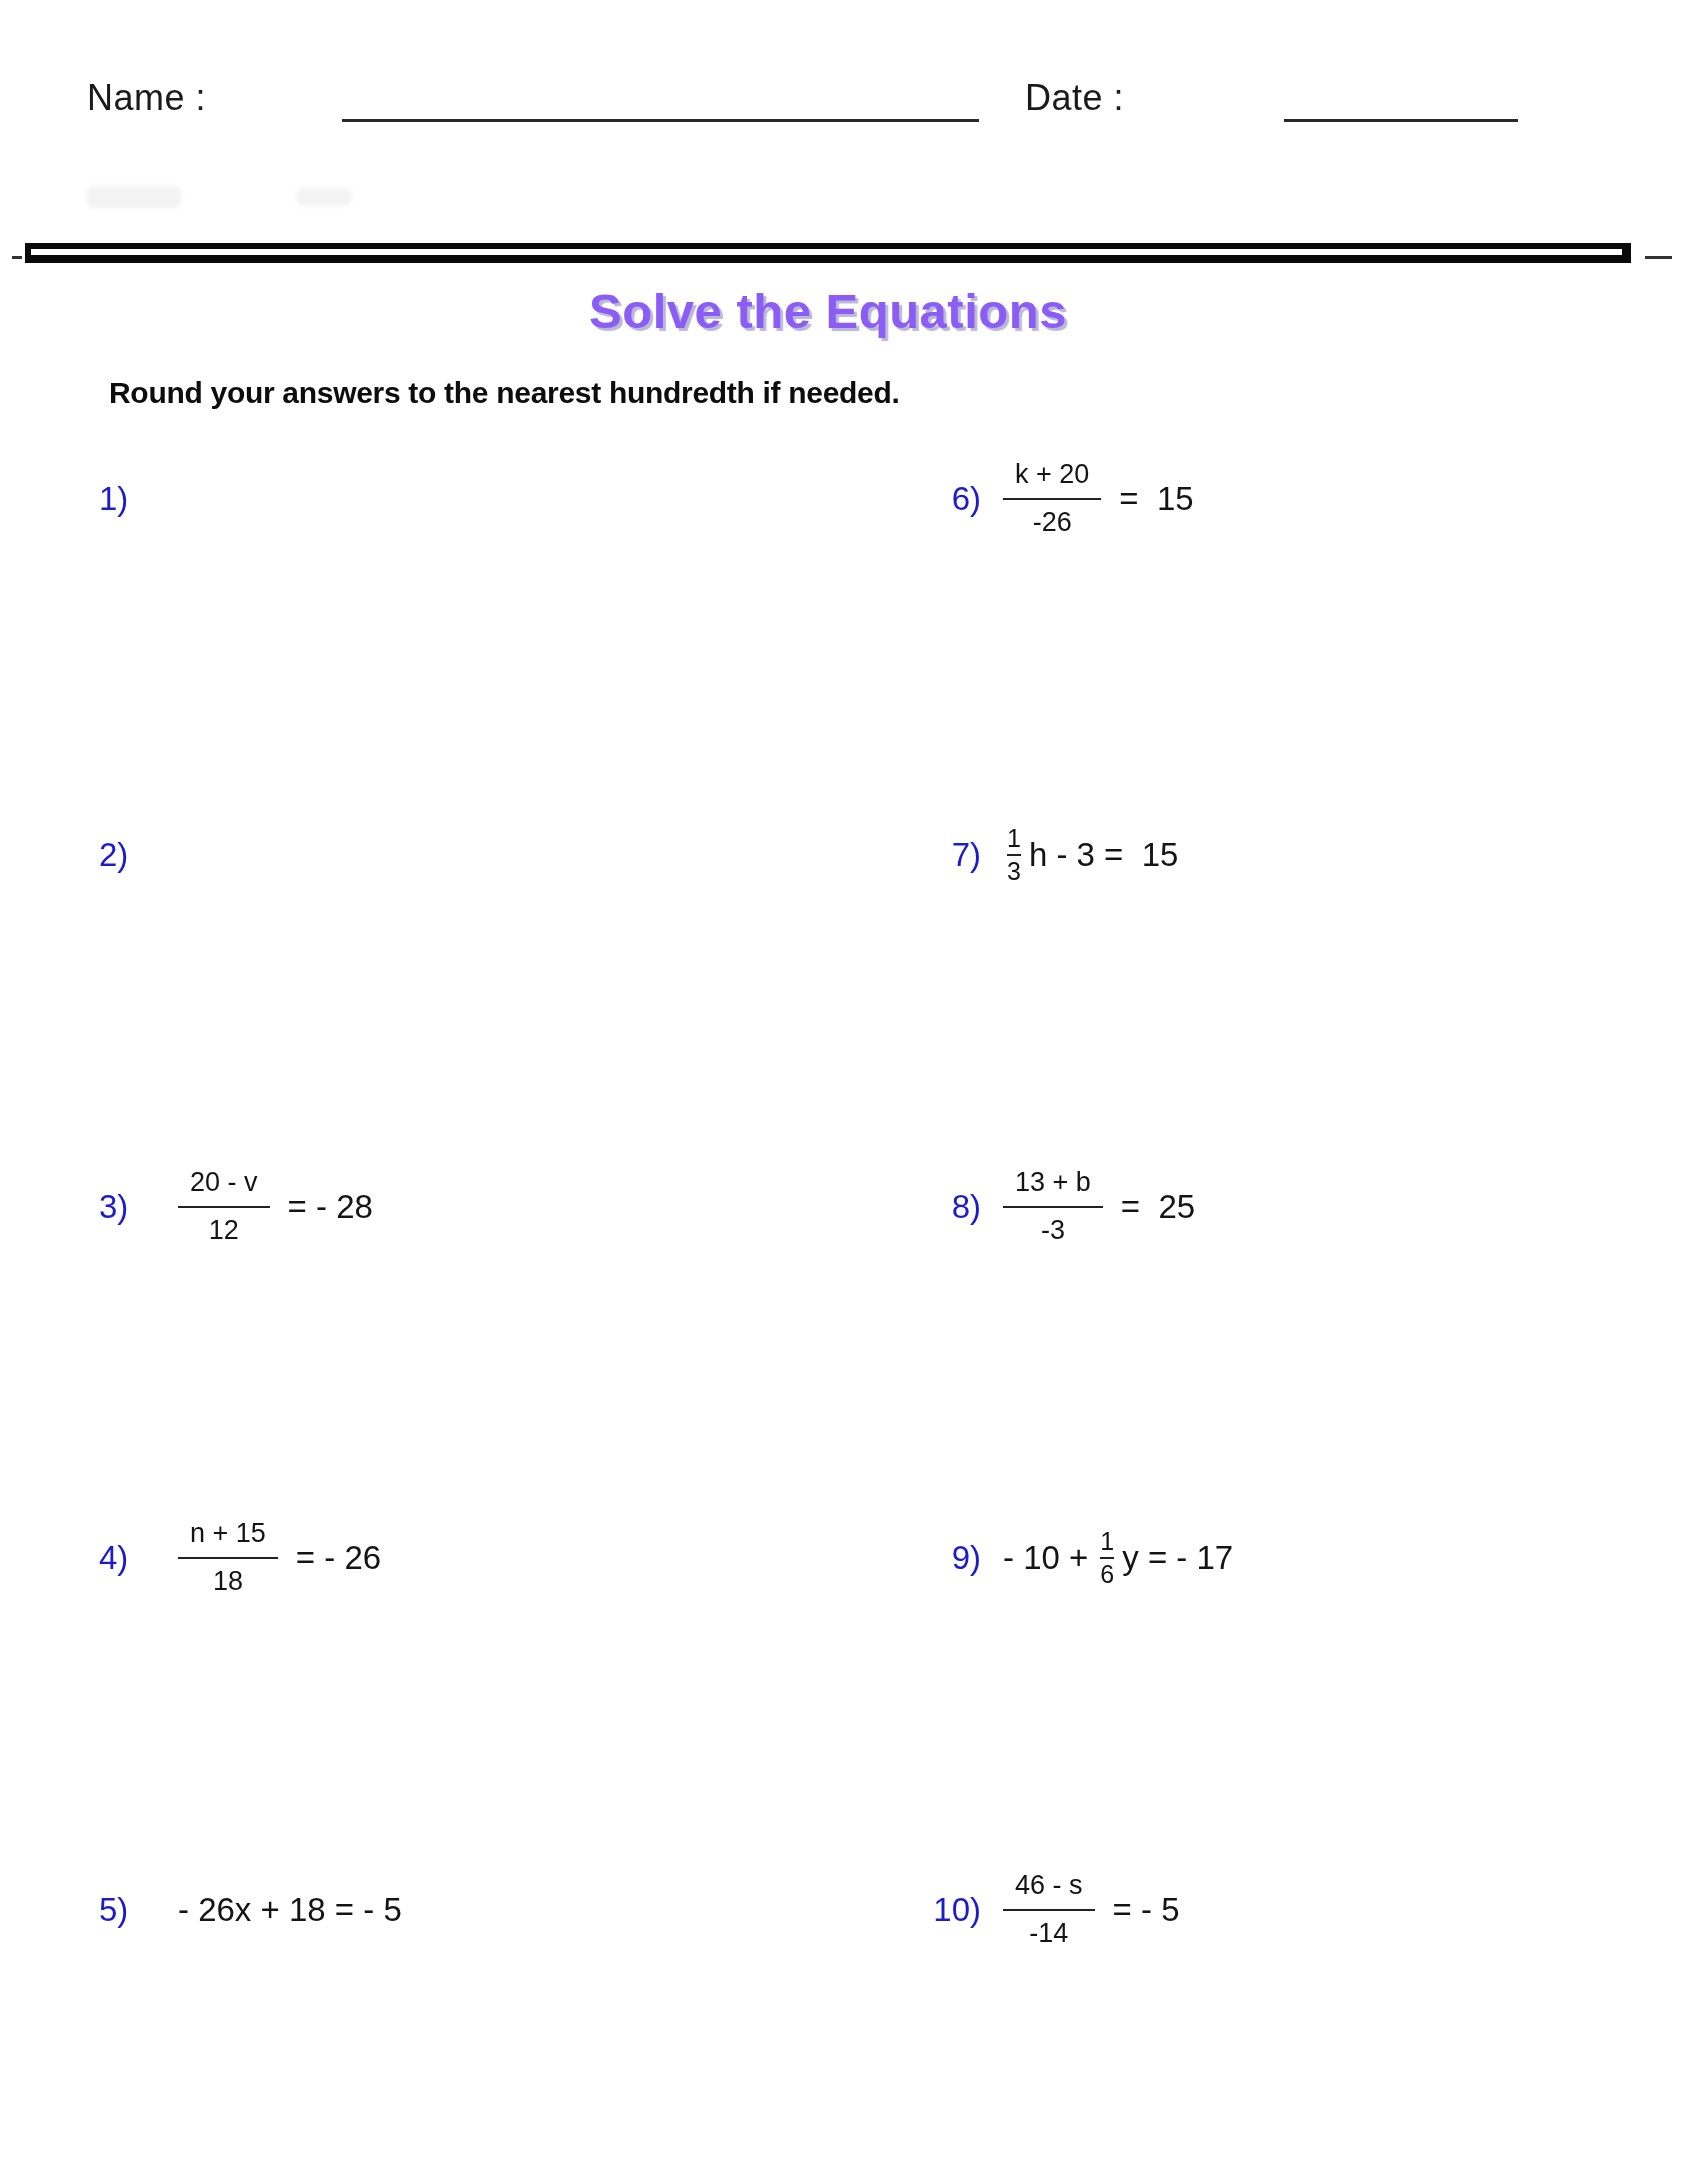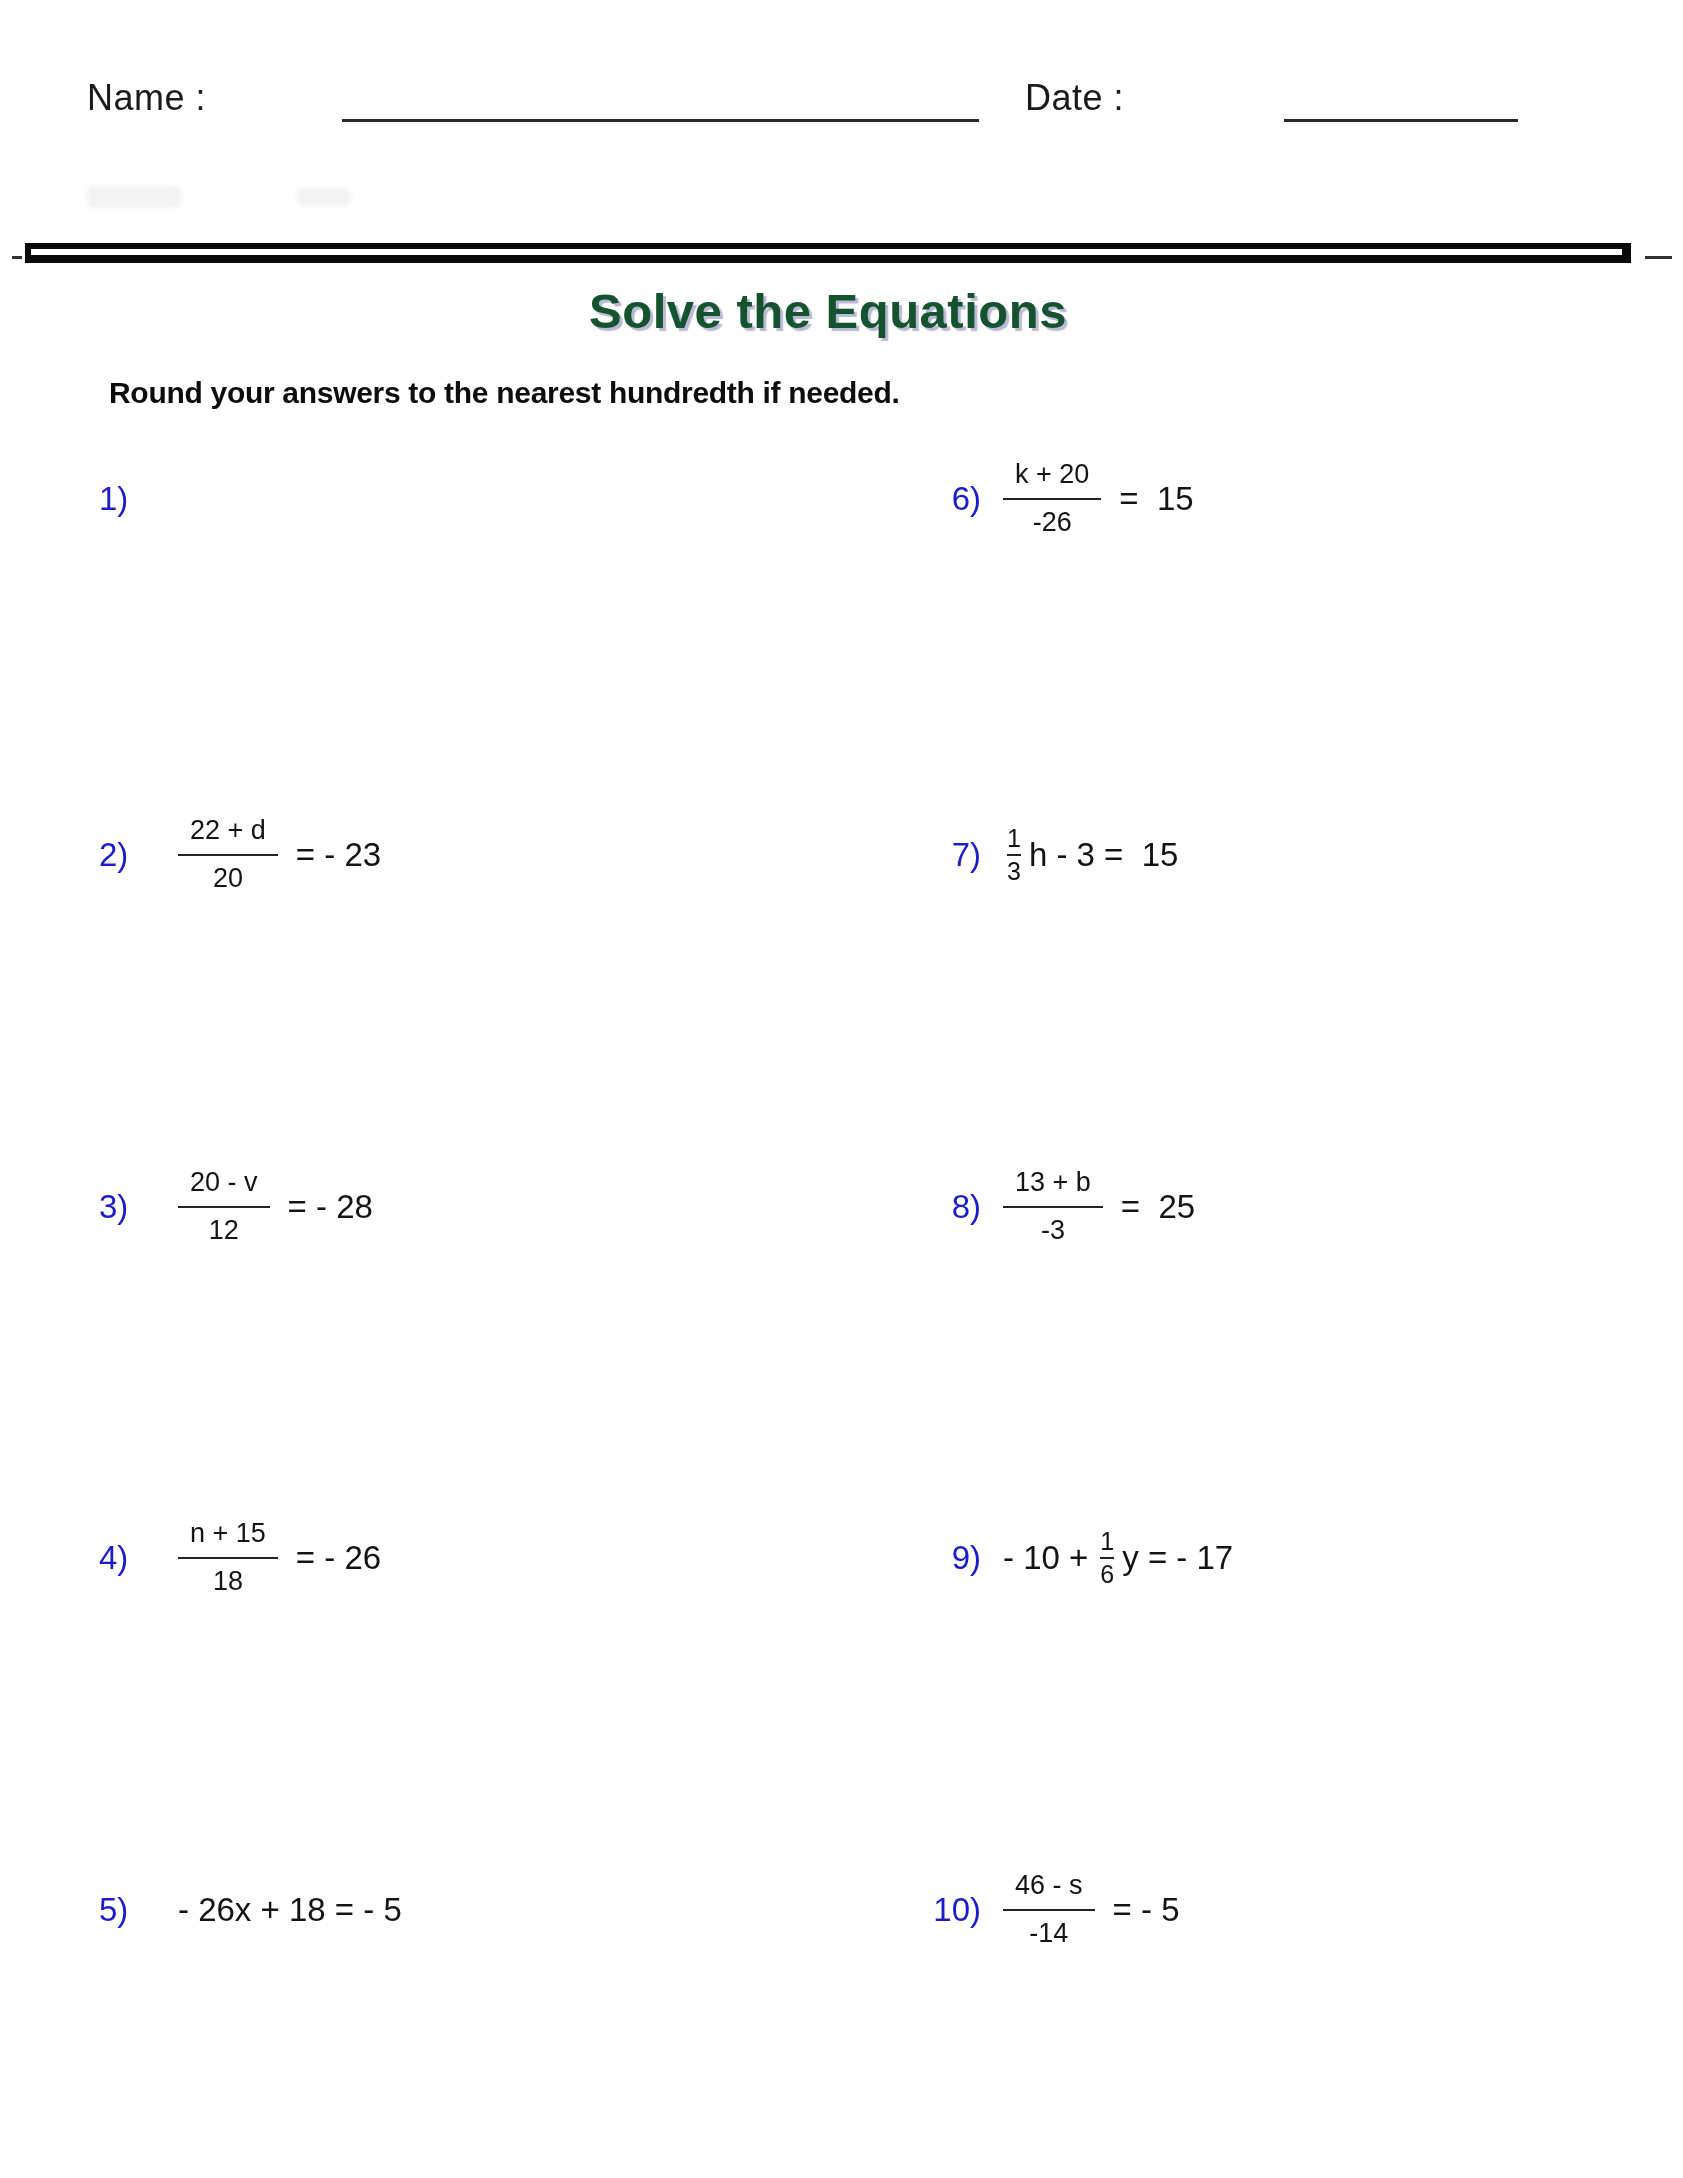--- a/index.html
+++ b/index.html
@@ -17,21 +17,21 @@
   .smudge{background:#f3f3f3;filter:blur(2px);border-radius:6px;}
 
   
   .rule-outer{left:25px;top:223px;width:1606px;height:20px;background:#0a0a0a;}
   .rule-inner{position:absolute;left:6px;right:9px;top:6px;height:6px;background:#ffffff;}
   .rule-dash{height:3px;background:#333;}
 
   
   .title{
     left:25px;top:263px;width:1606px;text-align:center;
-    font-size:49px;font-weight:bold;color:#14532d;
+    font-size:49px;font-weight:bold;color:#8b5cf6;
     text-shadow:3px 3px 1px #b9b9d6;letter-spacing:0.5px;
   }
 
   .instruction{left:109px;top:356px;font-size:30px;font-weight:bold;color:#0d0d0d;letter-spacing:-0.3px;}
 
   
   .problem{position:absolute;height:139px;display:flex;align-items:center;}
   .pnum{width:57px;font-size:33px;color:#1c1ccd;flex:none;}
   .col-right .pnum{text-align:right;}
   .eq{margin-left:22px;display:flex;align-items:center;font-size:33px;color:#141414;}
@@ -64,28 +64,20 @@
 <div class="abs title">Solve the Equations</div>
 
 <div class="abs instruction">Round your answers to the nearest hundredth if needed.</div>
 
 <div class="abs" style="left:0;top:0;width:1683px;height:2178px;">
     <div class="problem col-left" style="left: 99px; top: 409px;">
       <span class="pnum">1)</span>
     </div>
     <div class="problem col-left" style="left: 99px; top: 765px;">
       <span class="pnum">2)</span>
-      <span class="eq">
-        <span class="frac">
-          <span class="fnum">22 + d</span>
-          <span class="fbar"></span>
-          <span class="fden">20</span>
-        </span>
-        <span class="suffix">= - 23</span>
-      </span>
     </div>
     <div class="problem col-left" style="left: 99px; top: 1117px;">
       <span class="pnum">3)</span>
       <span class="eq">
         <span class="frac">
           <span class="fnum">20 - v</span>
           <span class="fbar"></span>
           <span class="fden">12</span>
         </span>
         <span class="suffix">= - 28</span>

